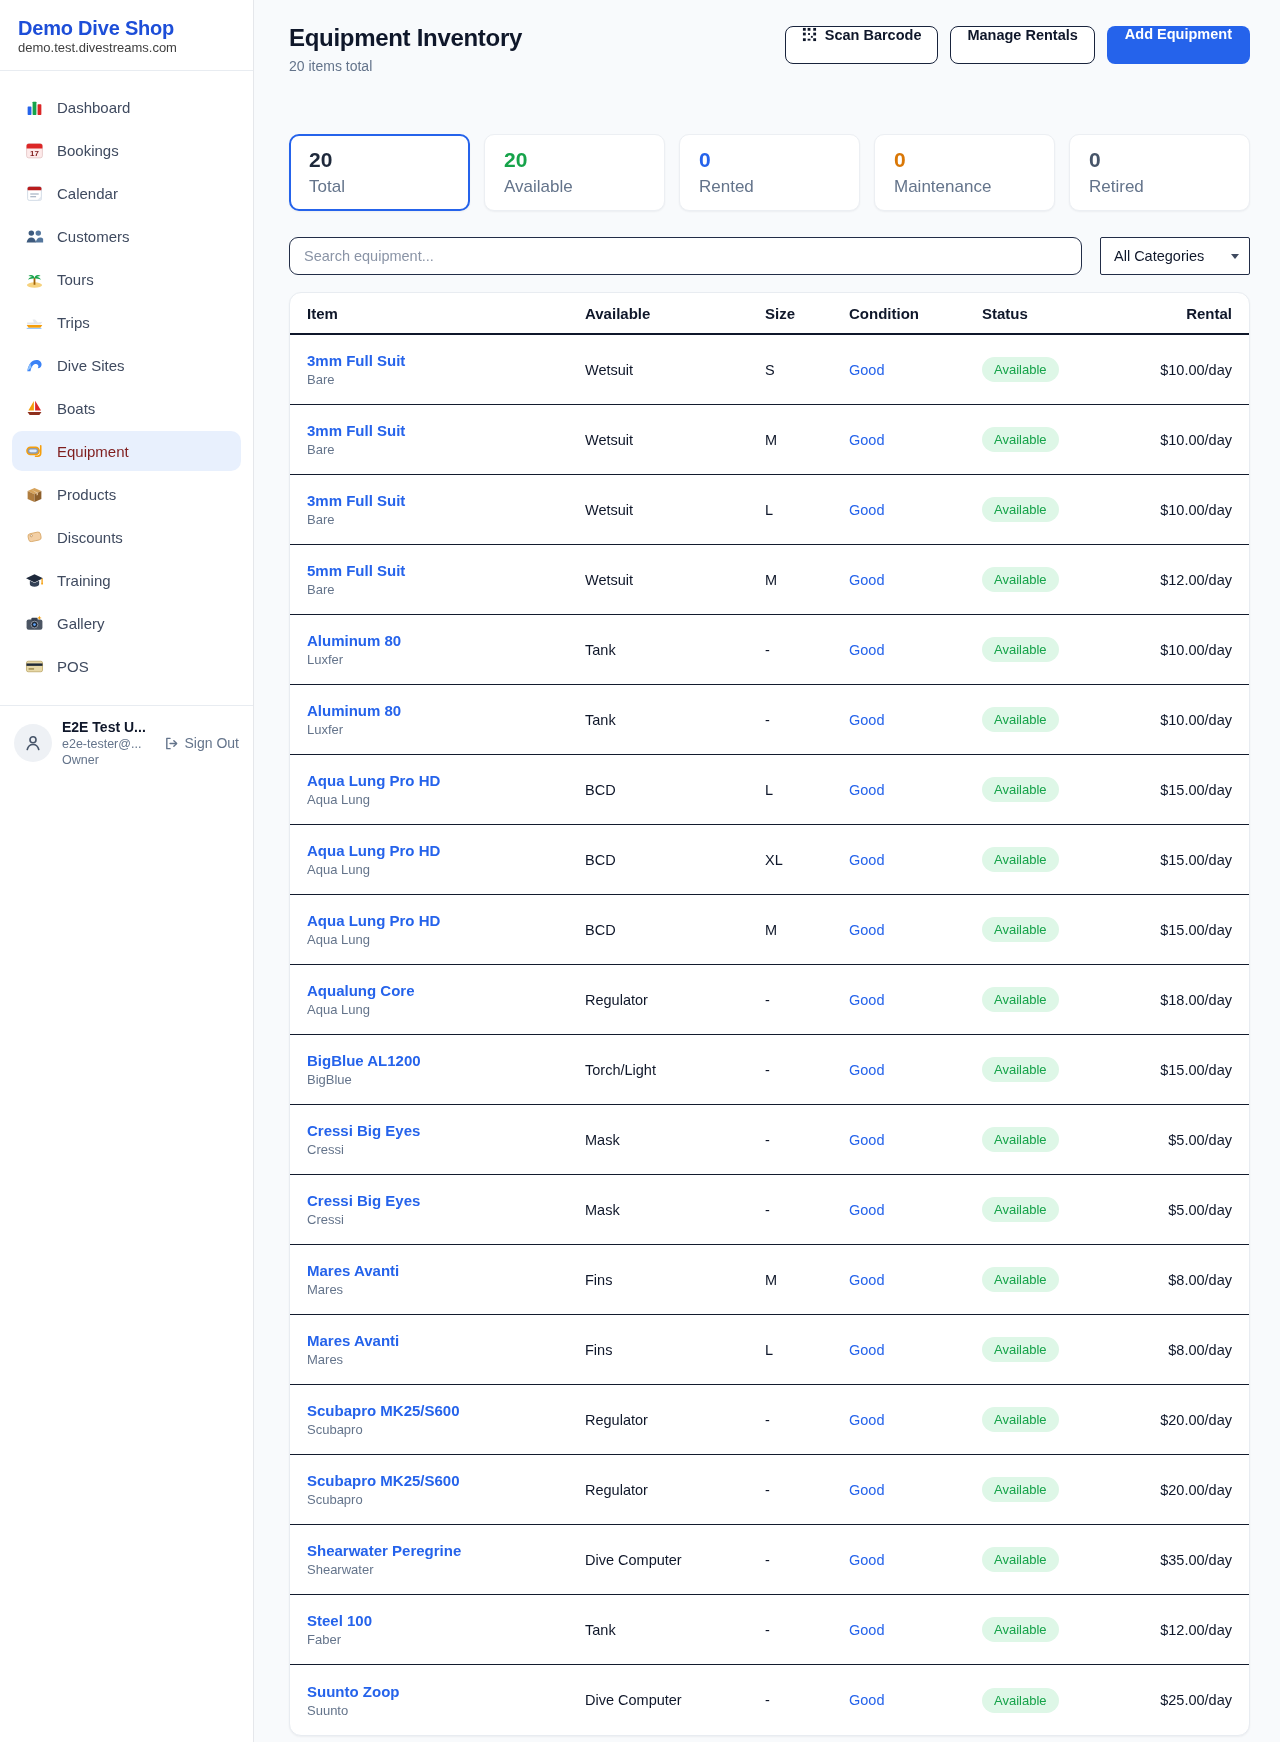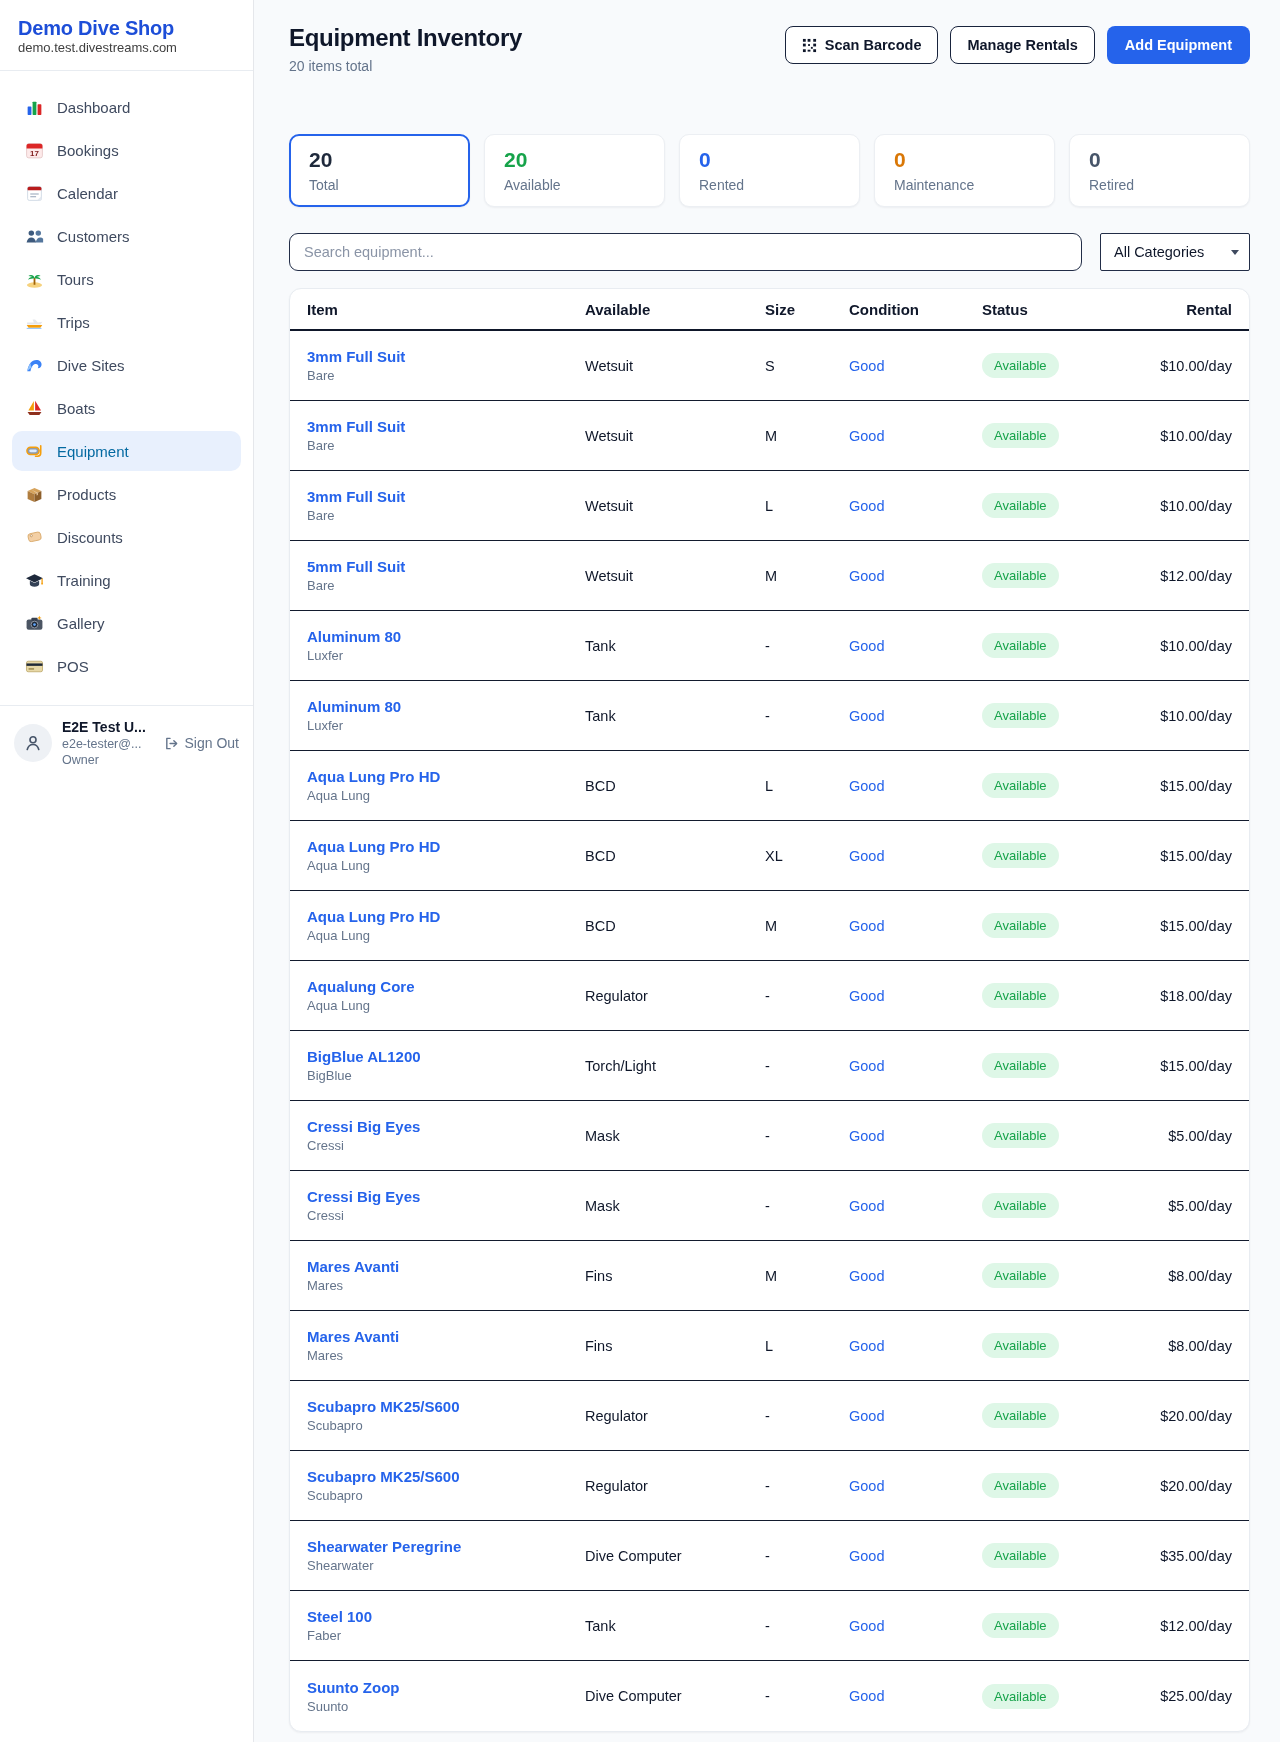--- a/index.html
+++ b/index.html
@@ -6,45 +6,45 @@
   html,body { width:1280px; height:1742px; overflow:hidden; }
   body { font-family:"Liberation Sans","DejaVu Sans",sans-serif; background:#f8fafc; color:#0f172a; position:relative; }
 
   
   .sidebar { position:absolute; left:0; top:0; bottom:0; width:254px; background:#fff; border-right:1px solid #e5e7eb; }
   .brand { padding:17px 18px 15px 18px; border-bottom:1px solid #e8ecf1; }
   .brand-name { font-size:20px; font-weight:800; color:#1d4ed8; letter-spacing:-.2px; }
   .brand-domain { font-size:13px; color:#404040; }
   .nav { padding:13px 0 8px 0; }
   .nav-item { display:flex; align-items:center; gap:13px; height:40px; margin:3px 12px; padding:0 13px; border-radius:10px; font-size:15px; color:#3f4a5f; cursor:pointer; }
-  .nav-item.active { background:#e8f0fd; color:#0369a1; font-weight:500; }
+  .nav-item.active { background:#e8f0fd; color:#7f1d1d; font-weight:500; }
   .nav-icon { width:19px; height:19px; display:inline-flex; }
   .nav-icon svg { width:19px; height:19px; }
   .user-section { border-top:1px solid #e8ecf1; margin-top:8px; padding:13px 14px; display:flex; align-items:center; gap:10px; }
   .avatar { width:38px; height:38px; border-radius:50%; background:#eef1f5; display:flex; align-items:center; justify-content:center; flex:0 0 auto; }
   .user-meta { min-width:0; flex:1; }
   .user-name { font-size:14px; font-weight:700; color:#0f172a; white-space:nowrap; }
   .user-email, .user-role { font-size:12.5px; color:#64748b; margin-top:2px; white-space:nowrap; }
   .signout { display:flex; align-items:center; gap:6px; font-size:14px; color:#64748b; cursor:pointer; flex:0 0 auto; }
 
   
   .main { margin-left:255px; padding:24px 30px 0 34px; }
   .page-header { display:flex; justify-content:space-between; align-items:flex-start; }
   .page-title { font-size:24px; font-weight:800; color:#0f172a; letter-spacing:-.3px; }
   .page-subtitle { font-size:14px; color:#64748b; margin-top:6px; }
   .header-actions { display:flex; gap:12px; margin-top:2px; }
-  .btn { display:flex; align-items:center; gap:8px; height:38px; padding:0 16px; border-radius:8px; border:1.3px solid #18233c; background:#fff; font-size:14.5px; font-weight:600; color:#0f172a; cursor:pointer; font-family:inherit; }
+  .btn { display:flex; gap:8px; height:38px; padding:0 16px; border-radius:8px; border:1.3px solid #18233c; background:#fff; font-size:14.5px; font-weight:600; color:#0f172a; cursor:pointer; font-family:inherit; }
   .btn-primary { background:#2563eb; border:none; color:#fff; padding:0 18px; }
 
   
   .stats { display:flex; gap:14px; margin-top:28px; }
   .stat-card { flex:1; background:#fff; border:1px solid #eceff3; border-radius:10px; box-shadow:0 1px 2px rgba(15,23,42,.05); padding:13px 19px; cursor:pointer;margin-top:32px; }
   .stat-card.selected { border:2px solid #2563eb; padding:12px 18px; }
   .stat-value { font-size:21px; font-weight:800; }
-  .stat-label { font-size:14px; color:#64748b; margin-top:5px; }
+  .stat-label { font-size:17px; color:#64748b; margin-top:5px; }
 
   
   .filter-row { display:flex; gap:18px; margin-top:26px; }
   .search-input { flex:1; height:38px; border:1.3px solid #222d47; border-radius:9px; padding:0 14px; font-size:14.5px; font-family:inherit; color:#0f172a; background:#fff; outline:none; }
   .search-input::placeholder { color:#8a94a6; }
   .select-wrap { position:relative; width:150px; }
   .select-wrap select { width:100%; height:38px; border:1.3px solid #222d47; border-radius:2px; background:#fff; font-size:14.5px; font-family:inherit; color:#0f172a; padding:0 26px 0 13px; appearance:none; -webkit-appearance:none; cursor:pointer; }
   .select-wrap::after { content:""; position:absolute; right:11px; top:17px; border-left:4.5px solid transparent; border-right:4.5px solid transparent; border-top:5.5px solid #3f4a5f; pointer-events:none; }
 
   

